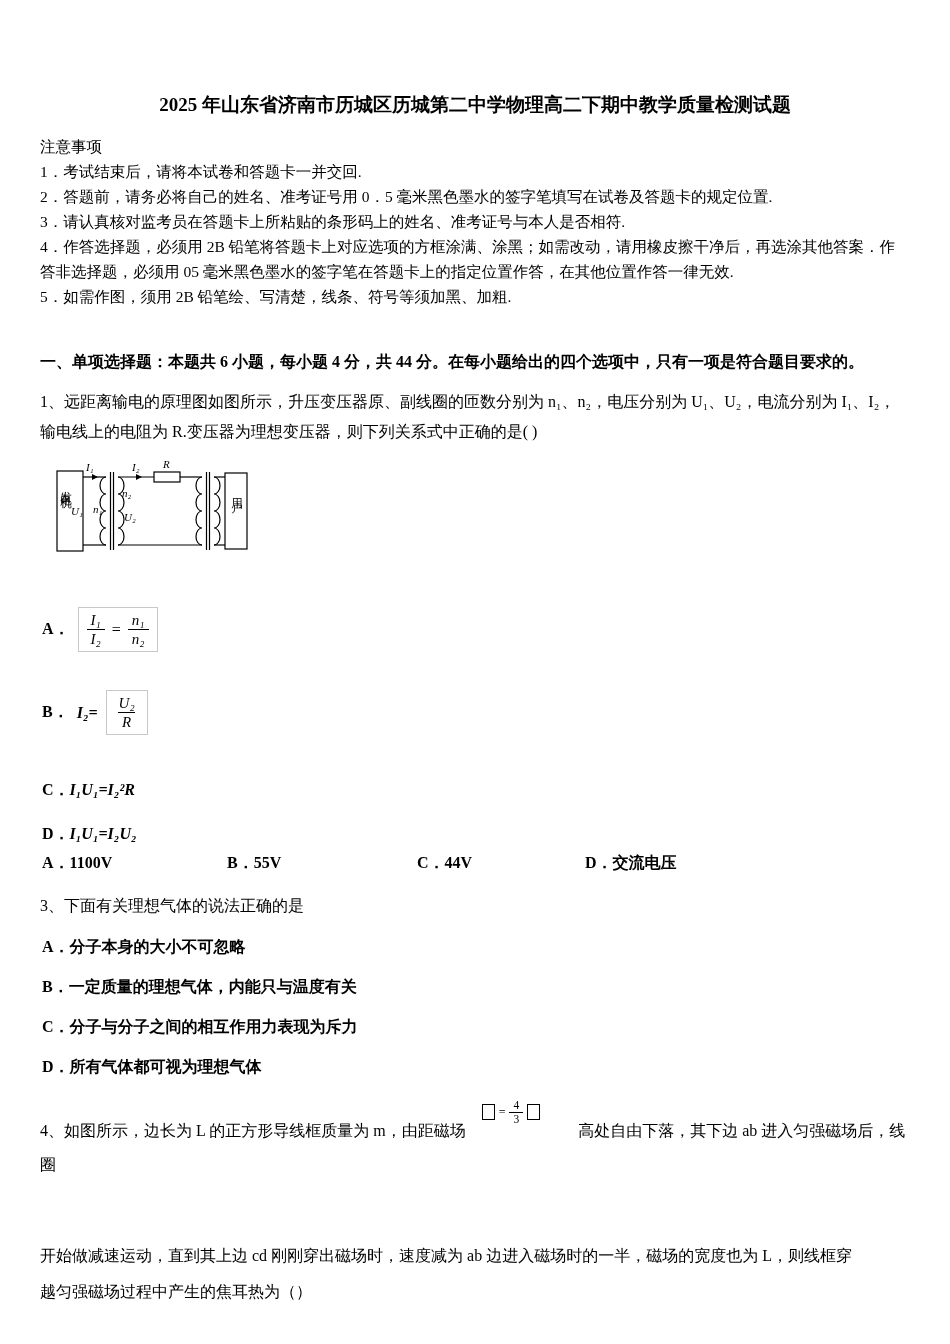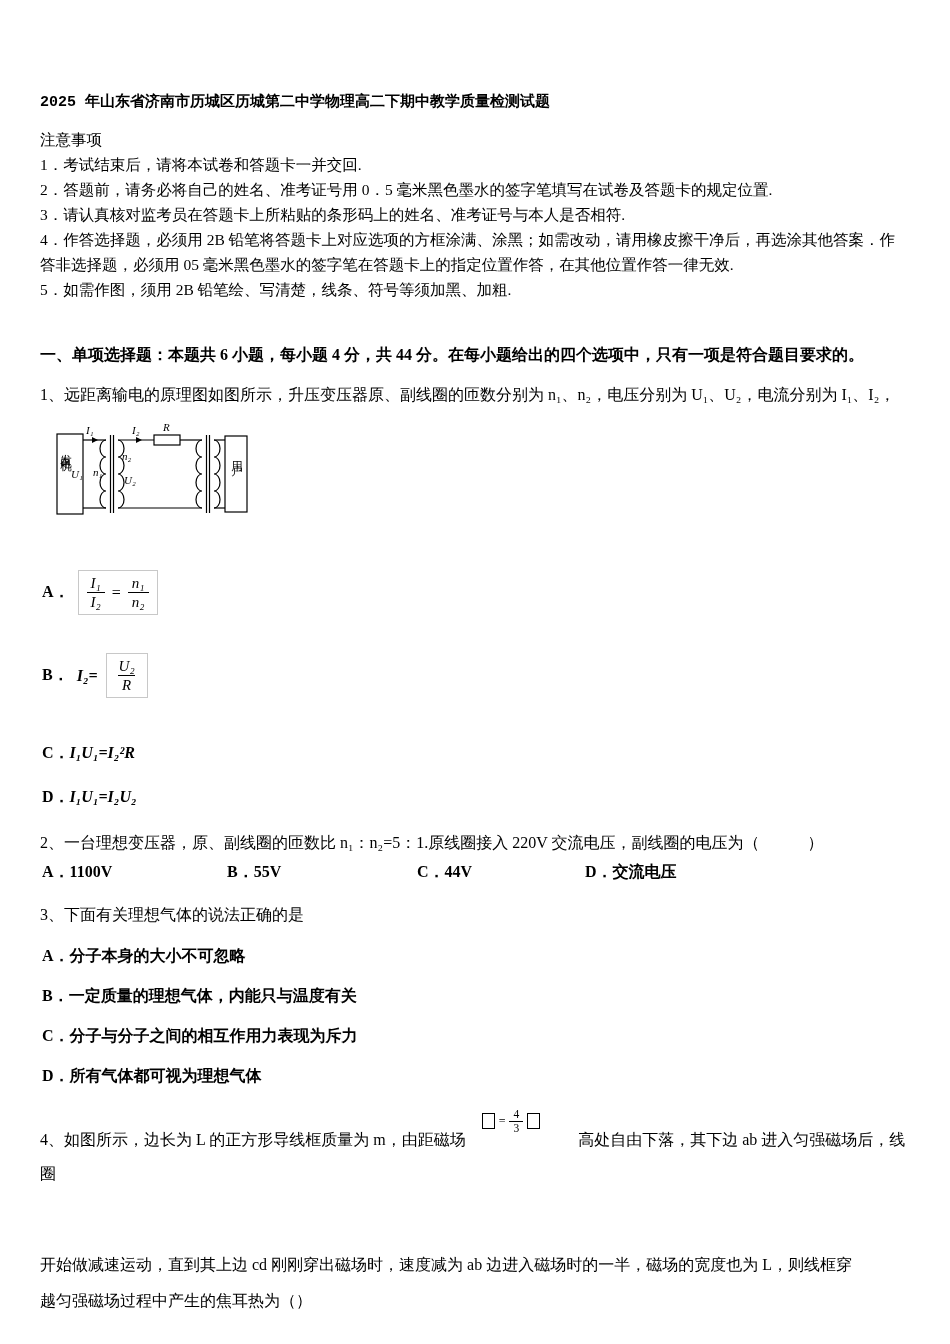--- a/index.html
+++ b/index.html
@@ -4,22 +4,22 @@
 <style>
   html,body{margin:0;padding:0;background:#fff;}
   body{
     width:950px;height:1344px;overflow:hidden;color:#000;
     font-family:"Liberation Serif","DejaVu Serif",serif;
     font-size:16px;
   }
   .page{padding:92px 40px 0 40px;}
 
   .title{
-    font-family:Liberation Mono, monospace;
-    font-size:15px;font-weight:bold;margin:0 0 16px 0;
+    font-family:Liberation Serif, serif;
+    font-size:19px;font-weight:bold;text-align:center;margin:0 0 16px 0;
   }
   .notice-head{font-size:15.5px;margin:0 0 2px 0;}
   .notice p{margin:0;font-size:15.5px;line-height:25px;}
 
   .section-head{font-weight:bold;font-size:16px;margin:40px 0 0 0;line-height:26px;}
   .qtext{margin:12px 0 0 0;line-height:30px;}
   .qtext2{margin:0;line-height:30px;}
 
   
   .diagram{position:relative;width:200px;height:102px;margin:14px 0 0 14px;}
@@ -67,20 +67,21 @@
     <p>1．考试结束后，请将本试卷和答题卡一并交回.</p>
     <p>2．答题前，请务必将自己的姓名、准考证号用 0．5 毫米黑色墨水的签字笔填写在试卷及答题卡的规定位置.</p>
     <p>3．请认真核对监考员在答题卡上所粘贴的条形码上的姓名、准考证号与本人是否相符.</p>
     <p>4．作答选择题，必须用 2B 铅笔将答题卡上对应选项的方框涂满、涂黑；如需改动，请用橡皮擦干净后，再选涂其他答案．作答非选择题，必须用 05 毫米黑色墨水的签字笔在答题卡上的指定位置作答，在其他位置作答一律无效.</p>
     <p>5．如需作图，须用 2B 铅笔绘、写清楚，线条、符号等须加黑、加粗.</p>
   </div>
 
   <p class="section-head">一、单项选择题：本题共 6 小题，每小题 4 分，共 44 分。在每小题给出的四个选项中，只有一项是符合题目要求的。</p>
 
   <p class="qtext">1、远距离输电的原理图如图所示，升压变压器原、副线圈的匝数分别为 n₁、n₂，电压分别为 U₁、U₂，电流分别为 I₁、I₂，</p>
+  <p class="qtext2">输电线上的电阻为 R.变压器为理想变压器，则下列关系式中正确的是(        )</p>
 
   <div class="diagram">
     <svg width="200" height="102" viewBox="0 0 200 102">
       <g fill="none" stroke="#000" stroke-width="1.2">
         <rect x="3" y="10" width="26" height="80"></rect>
         <path d="M29,16 H52"></path>
         <path d="M29,84 H52"></path>
         <path d="M52,16 a6,8.5 0 0 0 0,17 a6,8.5 0 0 0 0,17 a6,8.5 0 0 0 0,17 a6,8.5 0 0 0 0,17"></path>
         <line x1="56.5" y1="11" x2="56.5" y2="89"></line>
         <line x1="59.5" y1="11" x2="59.5" y2="89"></line>
@@ -133,21 +134,20 @@
       <span class="frac">
         <span>U₂</span>
         <span class="den">R</span>
       </span>
     </span>
   </div>
 
   <p class="formula-line"><span class="opt-label">C．</span><span class="math">I₁U₁=I₂²R</span></p>
   <p class="formula-line tight"><span class="opt-label">D．</span><span class="math">I₁U₁=I₂U₂</span></p>
 
-  <p class="qtext" style="margin-top:16px;">2、一台理想变压器，原、副线圈的匝数比 n₁：n₂=5：1.原线圈接入 220V 交流电压，副线圈的电压为（　　　）</p>
   <div class="optrow">
     <span>A．1100V</span>
     <span>B．55V</span>
     <span>C．44V</span>
     <span>D．交流电压</span>
   </div>
 
   <p class="qtext" style="margin-top:14px;">3、下面有关理想气体的说法正确的是</p>
   <p class="stackopt">A．分子本身的大小不可忽略</p>
   <p class="stackopt">B．一定质量的理想气体，内能只与温度有关</p>

